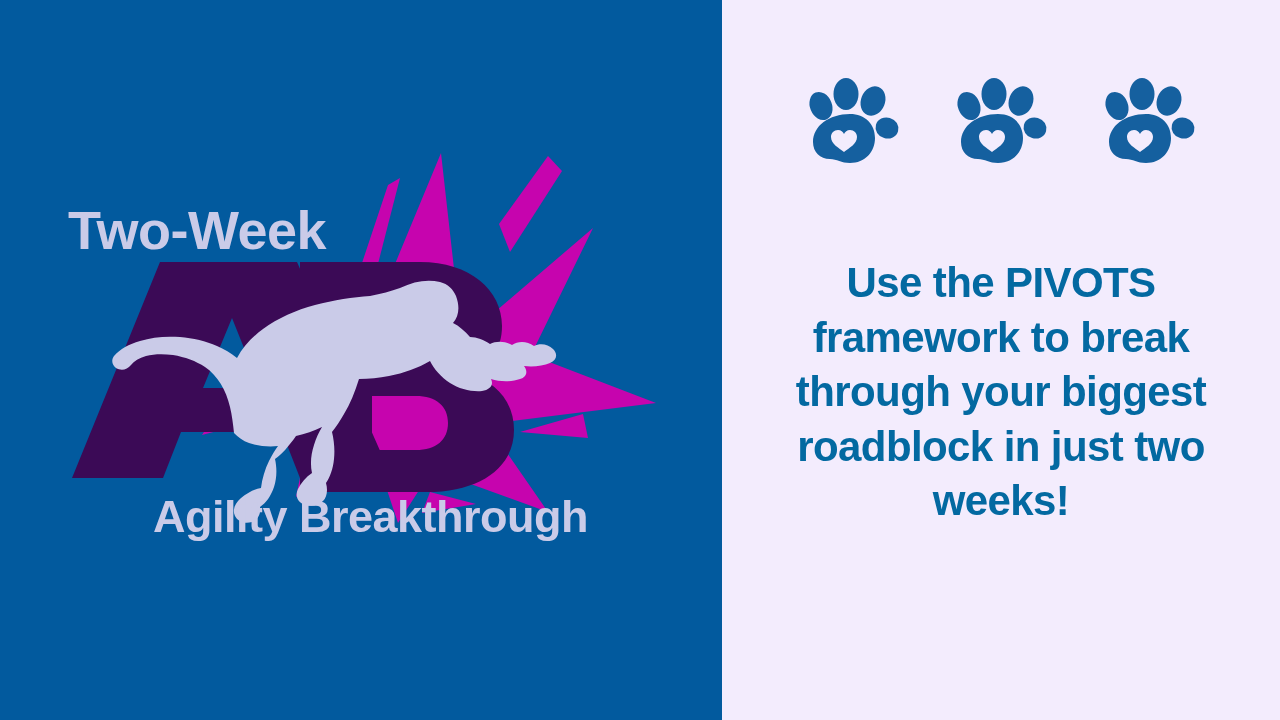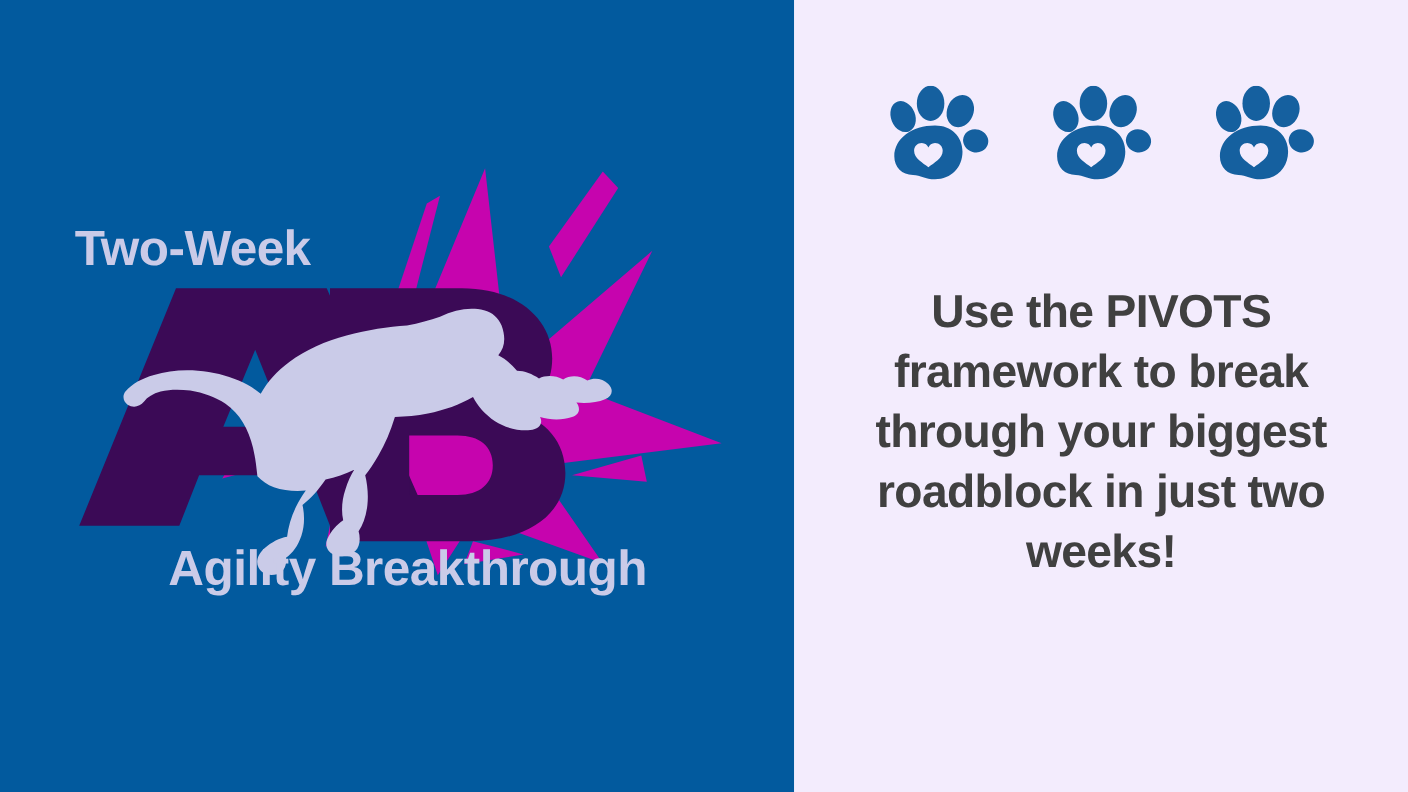--- a/index.html
+++ b/index.html
@@ -40,21 +40,21 @@
     position: absolute;
     color: #CACBE8;
     font-weight: 700;
     letter-spacing: -0.5px;
     white-space: nowrap;
     font-family: "Liberation Sans", sans-serif;
   }
   #logo-top-word {
     left: 68px;
     top: 203px;
-    font-size: 45px;
+    font-size: 54px;
     line-height: 1;
   }
   #logo-bottom-word {
     left: 153px;
     top: 494px;
     font-size: 45px;
     line-height: 1;
   }
 
   #burst-svg {
@@ -103,21 +103,21 @@
     height: 92px;
     display: block;
   }
 
   #headline {
     position: absolute;
     top: 256px;
     left: 18px;
     width: 522px;
     text-align: center;
-    color: #404040;
+    color: #0369a1;
     font-family: "Liberation Sans", sans-serif;
     font-weight: 700;
     font-size: 42px;
     line-height: 1.30;
     letter-spacing: -0.6px;
     margin: 0;
   }
 </style>
 </head>
 <body>

